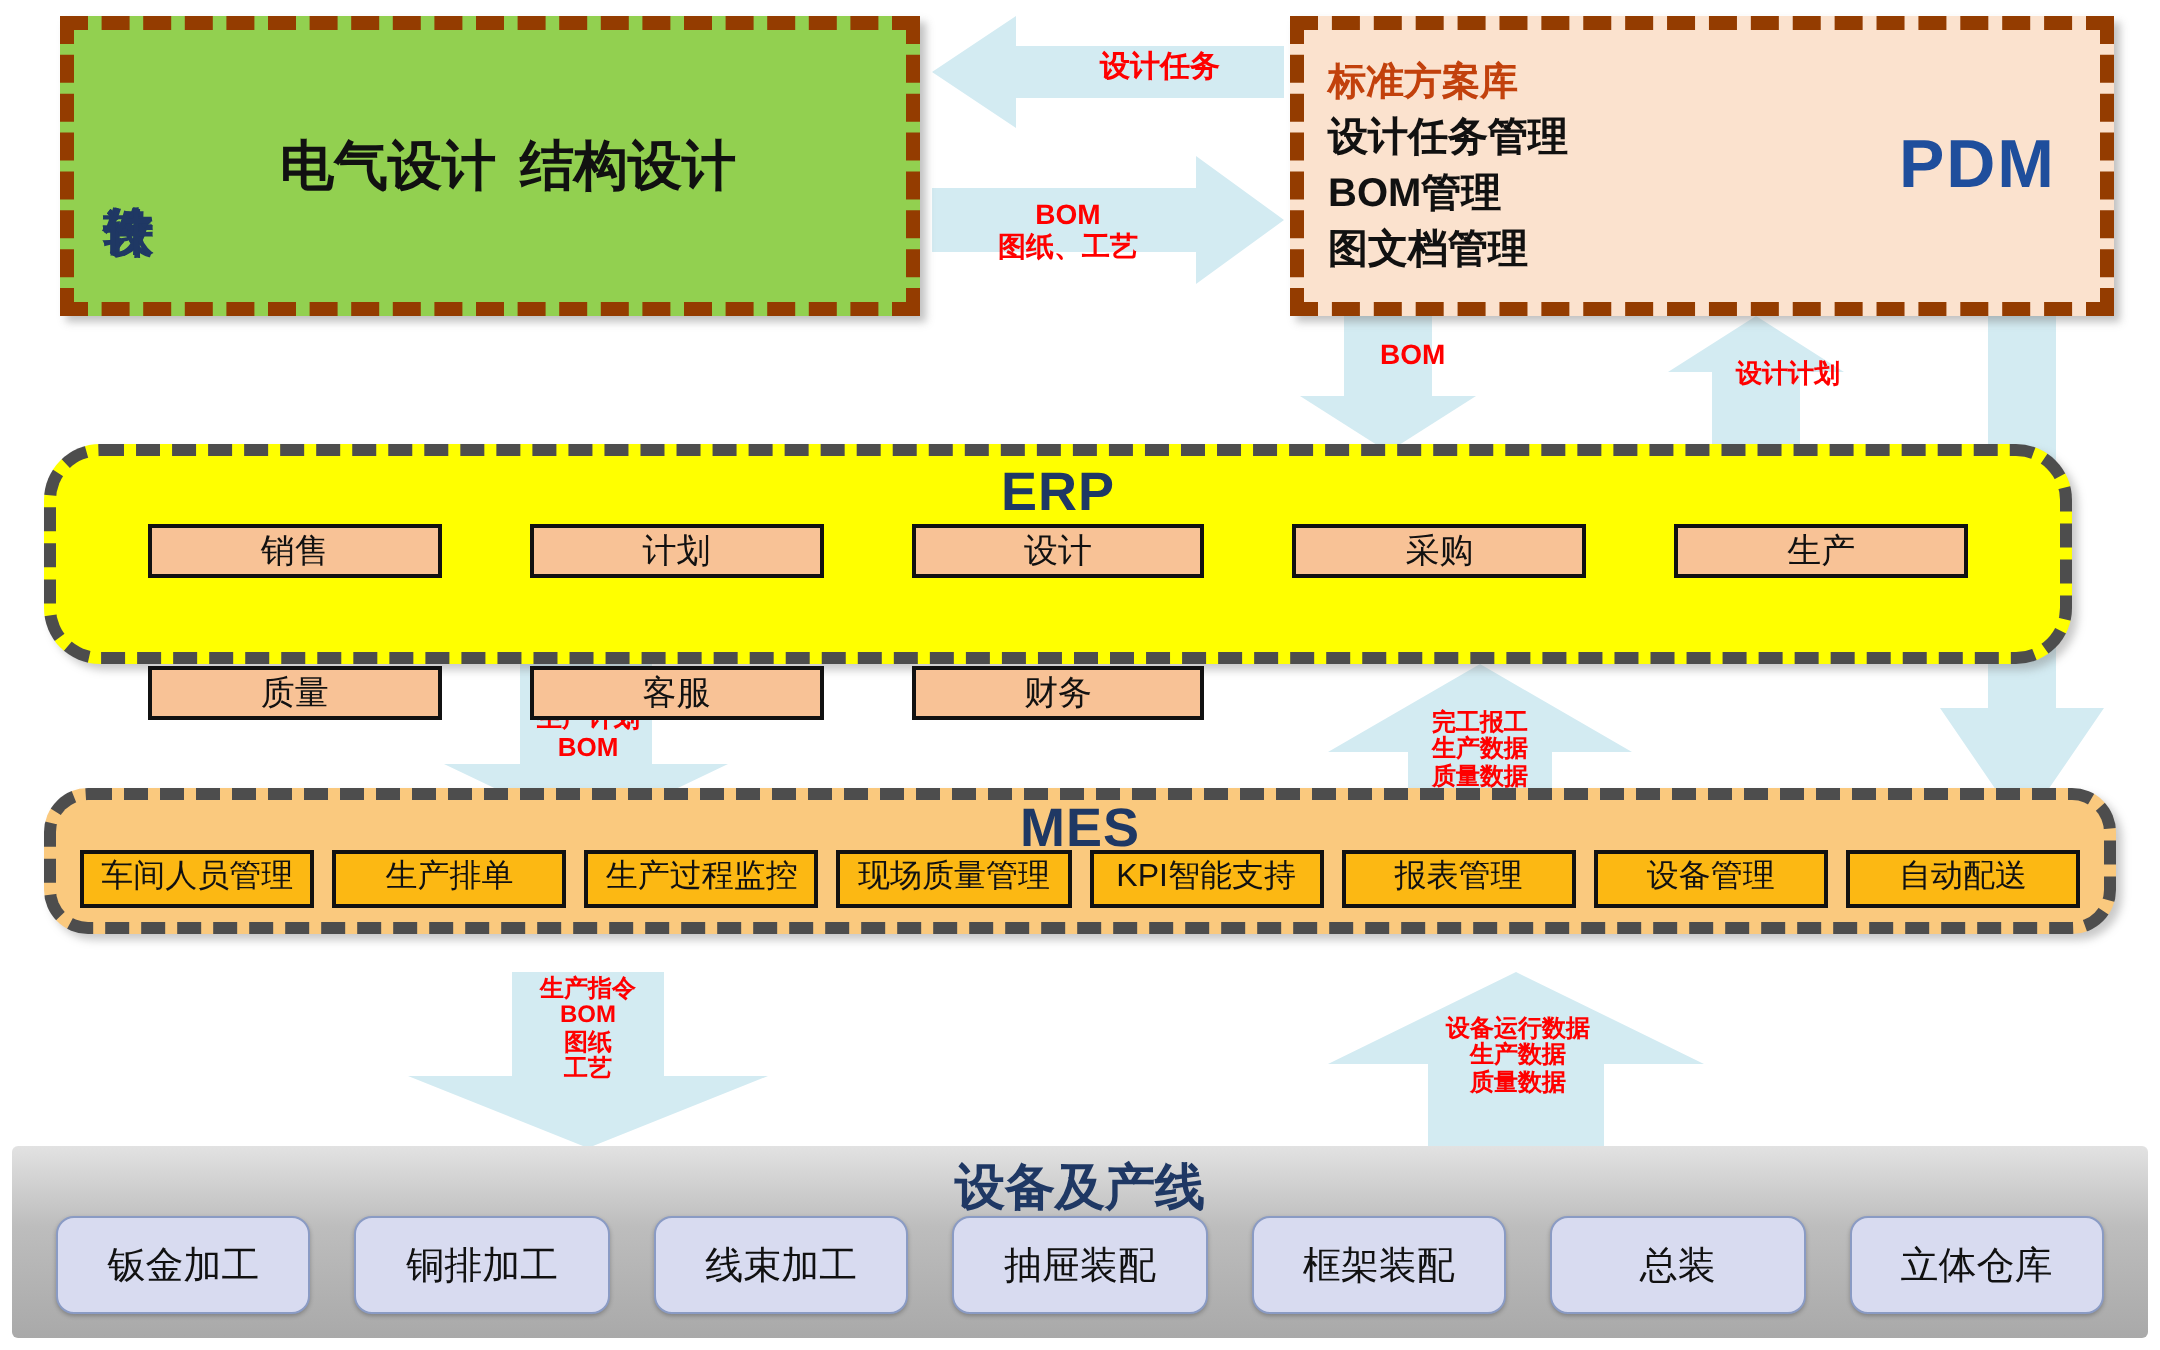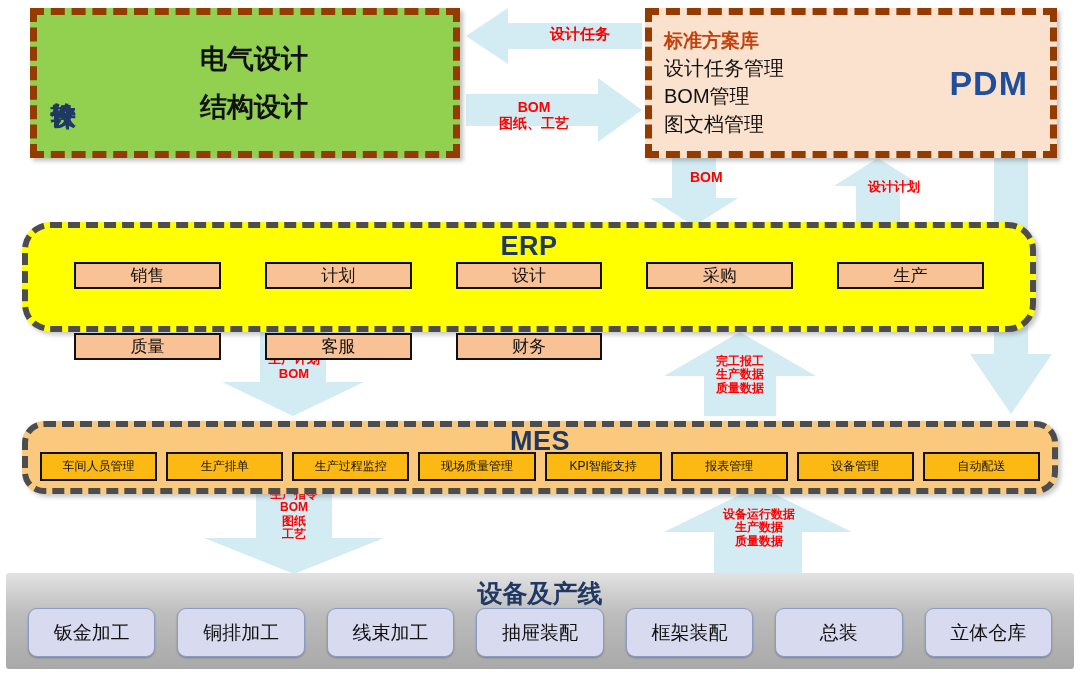--- a/index.html
+++ b/index.html
@@ -28,39 +28,39 @@
     display:flex;align-items:center;justify-content:center;
     color:#1F3864;font-weight:bold;font-size:25px;
     line-height:1.02;
     letter-spacing:0px;
   }
   .design-side span{
     writing-mode:vertical-rl;text-orientation:upright;
     display:block;
   }
   .design-main{
-    flex:1;display:flex;flex-direction:column;
+    flex:1;display:flex;flex-direction:row;
     align-items:center;justify-content:center;gap:12px;
     padding-right:34px;
   }
   .design-main div{color:#111;font-weight:bold;font-size:27px;}
 
   
   .pdm-box{
     left:645px;top:8px;width:412px;height:150px;
     background:#FBE2CE;
     border:7px dashed #943C00;
     box-shadow:3px 3px 4px rgba(120,120,120,.45);
     display:flex;align-items:center;
   }
   .pdm-list{
     padding-left:12px;display:flex;flex-direction:column;gap:1px;
   }
   .pdm-list .lead{color:#c2410c;font-weight:bold;font-size:19px;}
-  .pdm-list .itm{color:#111;font-weight:normal;font-size:20px;}
+  .pdm-list .itm{color:#111;font-weight:bold;font-size:20px;}
   .pdm-label{
     position:absolute;right:22px;top:50%;transform:translateY(-50%);
     color:#1F4E9C;font-weight:bold;font-size:34px;letter-spacing:1px;
   }
 
   
   .erp-box{
     left:22px;top:222px;width:1014px;height:110px;
     background:#FFFF00;
     border:6px dashed #4D4D4D;
@@ -79,35 +79,35 @@
     grid-template-rows:1fr 1fr;column-gap:70px;row-gap:6px;gap:44px;
   }
   .erp-cell{
     background:#F8C296;border:2px solid #111;
     display:flex;align-items:center;justify-content:center;
     font-size:17px;color:#111;
   }
 
   
   .mes-box{
-    left:22px;top:421px;width:1036px;height:73px;
+    left:22px;top:394px;width:1036px;height:73px;
     background:#FAC97E;
     border:6px dashed #4D4D4D;
     border-radius:22px;
     box-shadow:3px 3px 4px rgba(120,120,120,.4);
   }
   .mes-title{top:-1px;}
   .mes-grid{
     position:absolute;left:12px;right:12px;top:25px;bottom:7px;
     display:grid;grid-template-columns:repeat(8,1fr);column-gap:9px;
   }
   .mes-cell{
     background:#FCB813;border:2px solid #111;
     display:flex;align-items:center;justify-content:center;
-    text-align:center;font-size:12px;color:#111;line-height:1.15;
+    text-align:center;font-size:16px;color:#111;line-height:1.15;
     padding:0 2px;
   }
 
   
   .equip-box{
     left:6px;top:573px;width:1068px;height:96px;
     background:linear-gradient(180deg,#E2E2E2 0%,#BDBDBD 42%,#A9A9A9 100%);
     border-radius:3px;
   }
   .equip-title{

